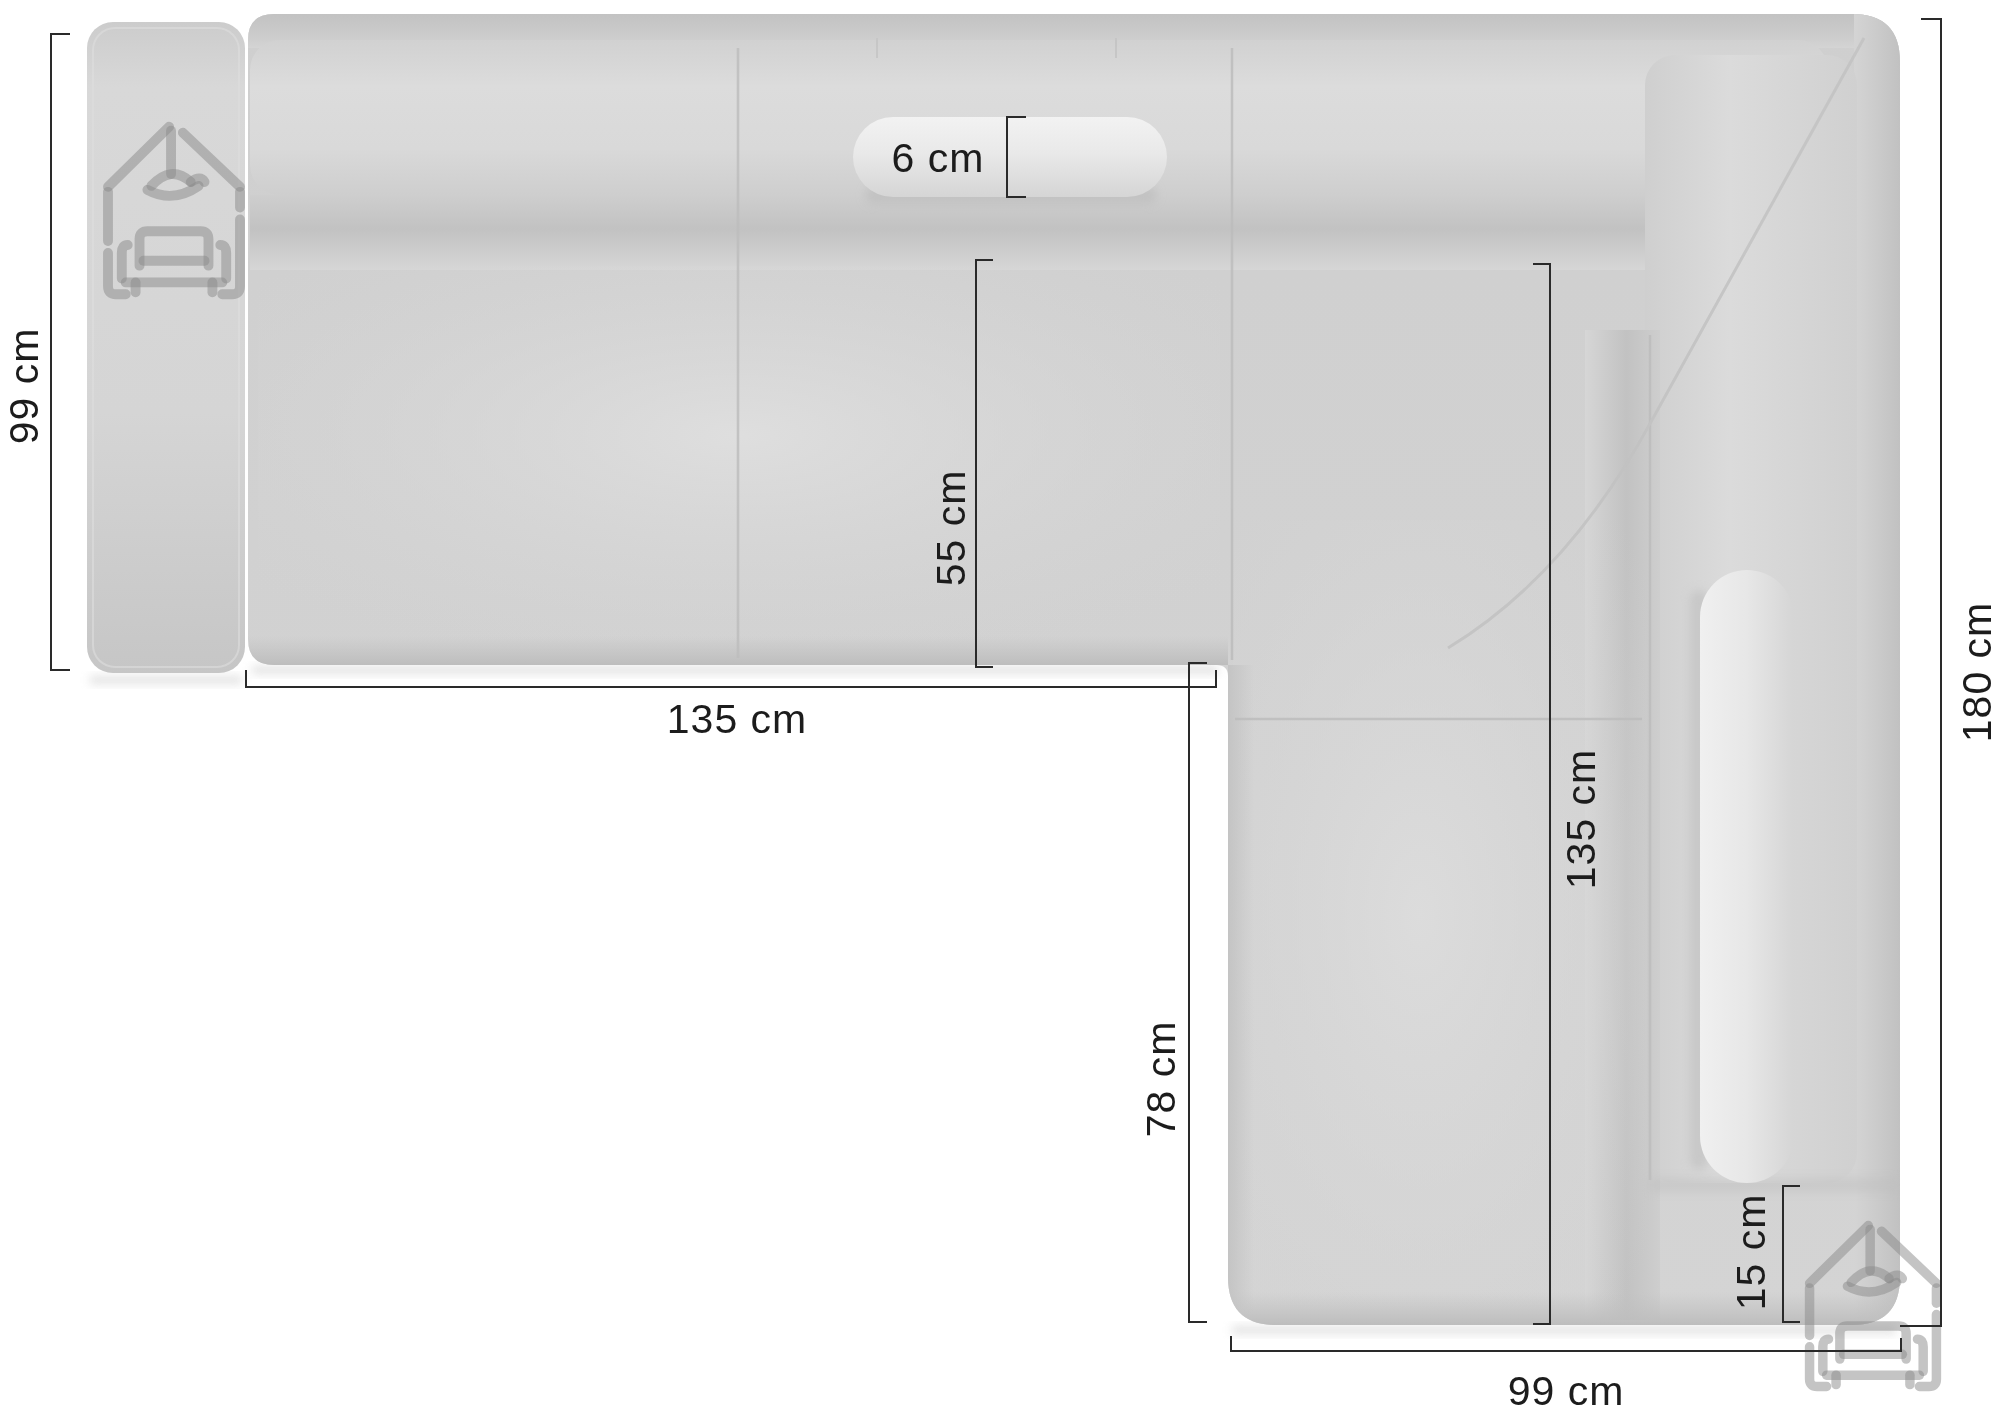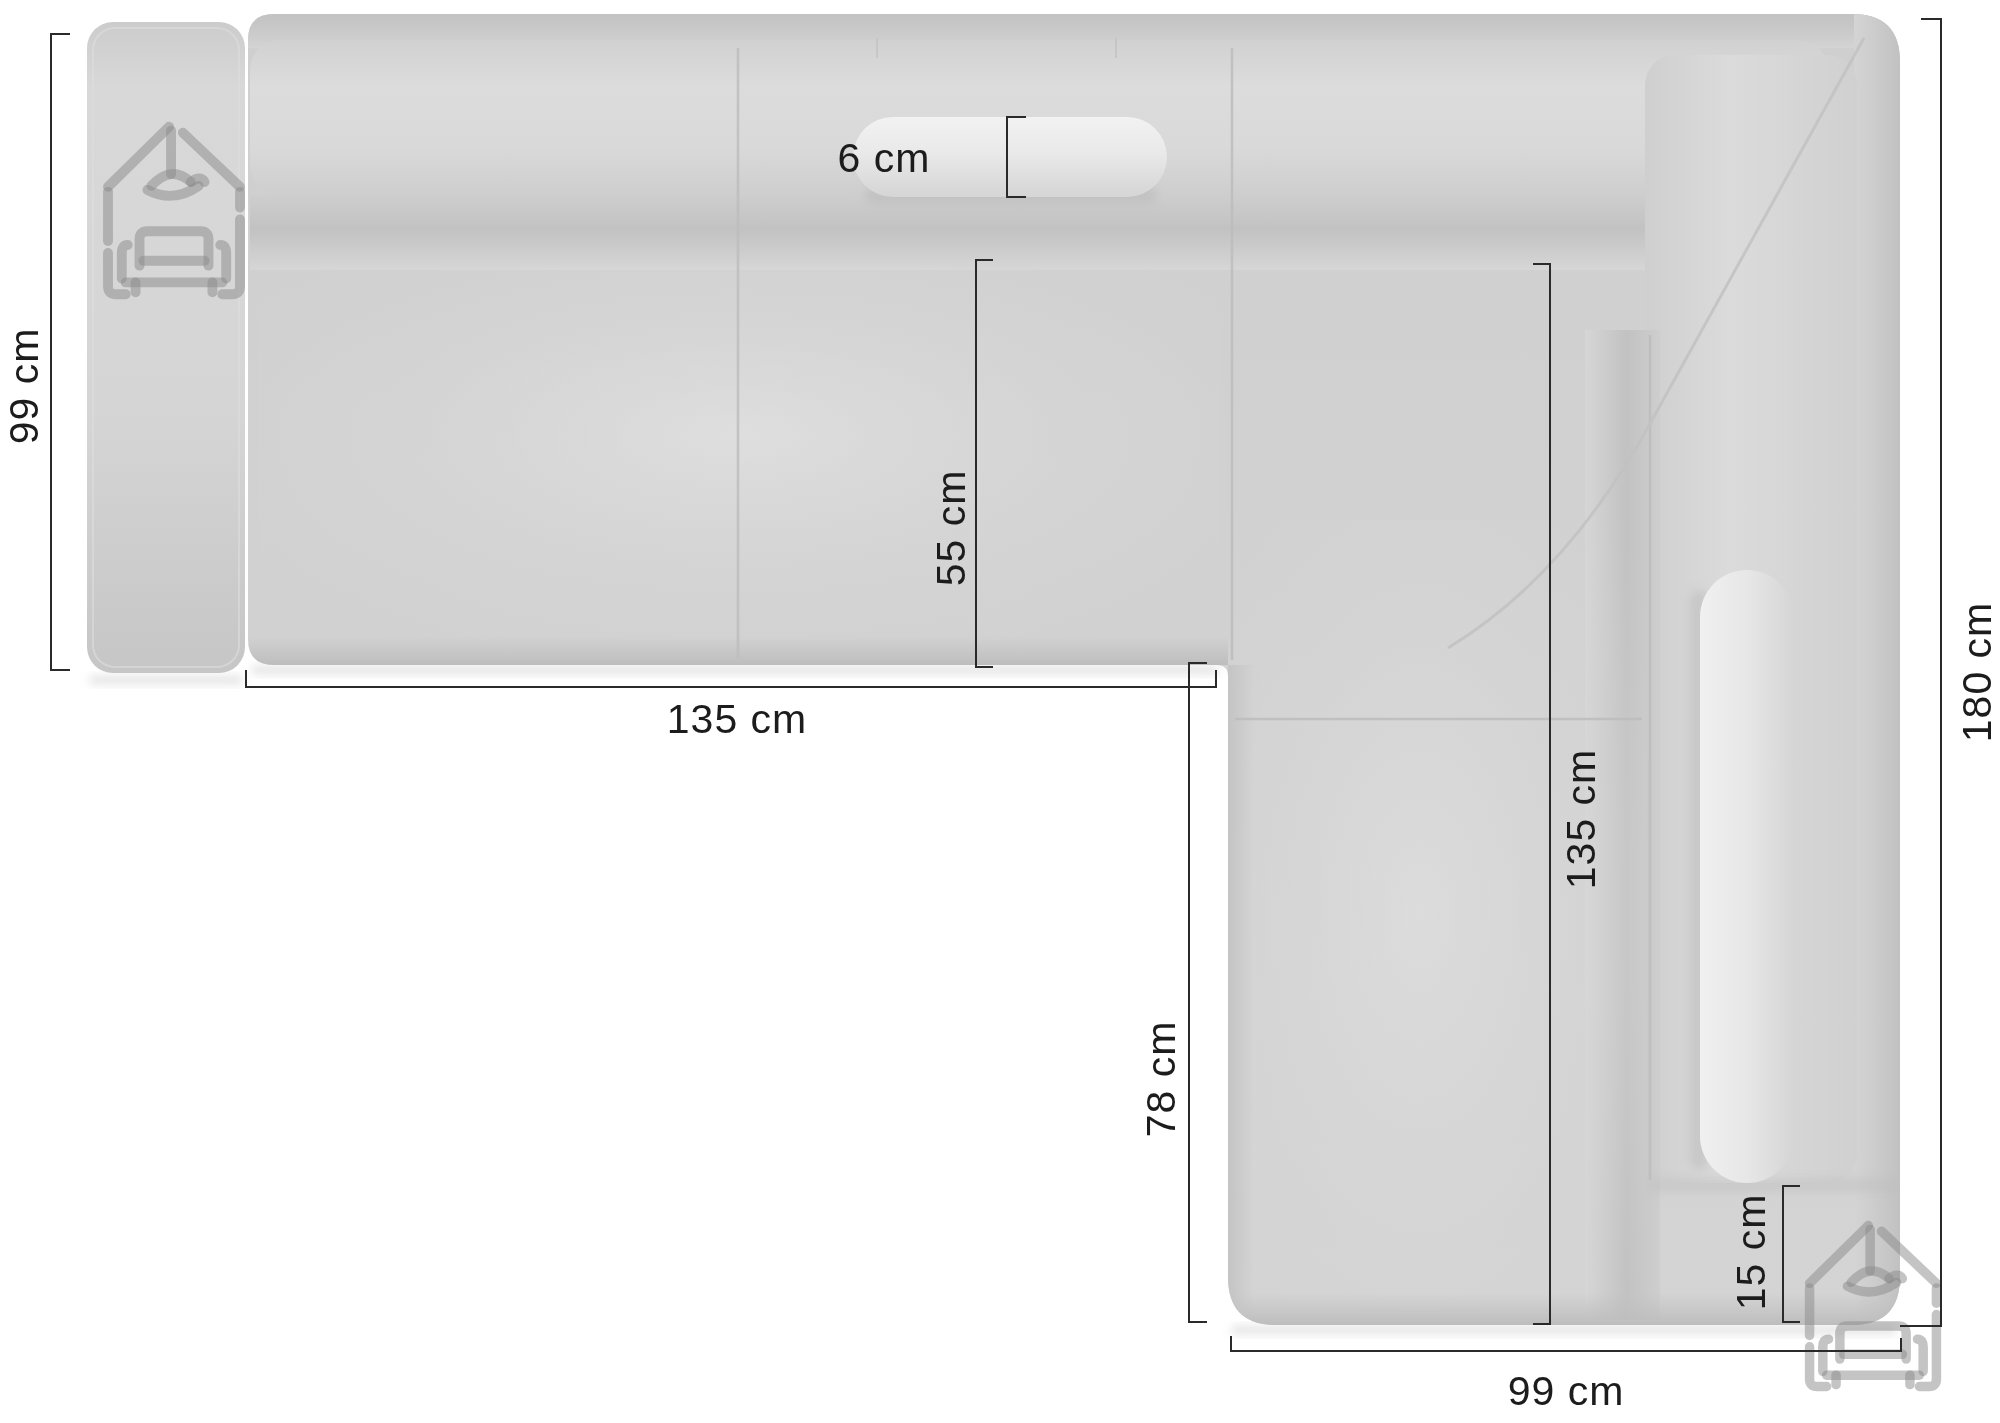--- a/index.html
+++ b/index.html
@@ -204,21 +204,21 @@
     <div class="dim-line" style="left:245px;top:686px;width:972px;height:2px;"></div>
     <div class="dim-line" style="left:245px;top:670px;width:2px;height:18px;"></div>
     <div class="dim-line" style="left:1215px;top:670px;width:2px;height:18px;"></div>
     <span class="dim-label" style="left:737px;top:719px;">135 cm</span>
   </div>
 
   <div>
     <div class="dim-line" style="left:1006px;top:116px;width:2px;height:82px;"></div>
     <div class="dim-line" style="left:1006px;top:116px;width:20px;height:2px;"></div>
     <div class="dim-line" style="left:1006px;top:196px;width:20px;height:2px;"></div>
-    <span class="dim-label" style="left:884px;top:158px;">6 cm</span>
+    <span class="dim-label" style="left:938px;top:158px;">6 cm</span>
   </div>
 
   <div>
     <div class="dim-line" style="left:975px;top:259px;width:2px;height:409px;"></div>
     <div class="dim-line" style="left:975px;top:259px;width:18px;height:2px;"></div>
     <div class="dim-line" style="left:975px;top:666px;width:18px;height:2px;"></div>
     <span class="dim-label rot" style="left:951px;top:528px;">55 cm</span>
   </div>
 
   <div>

